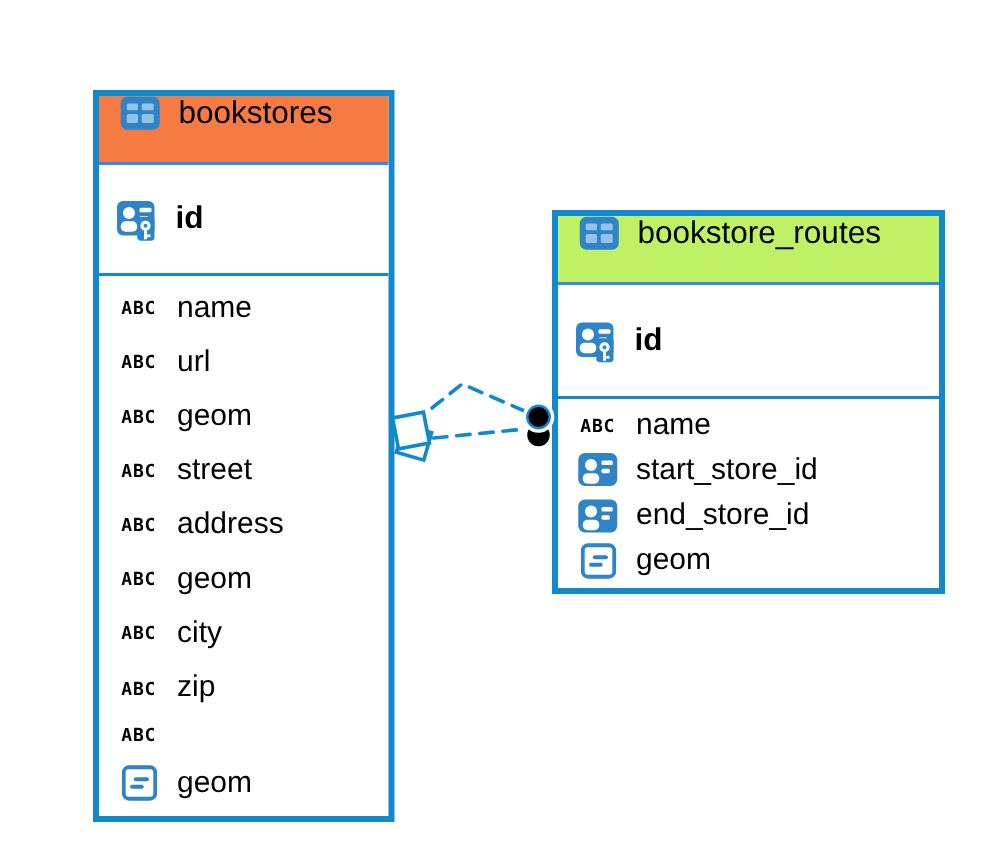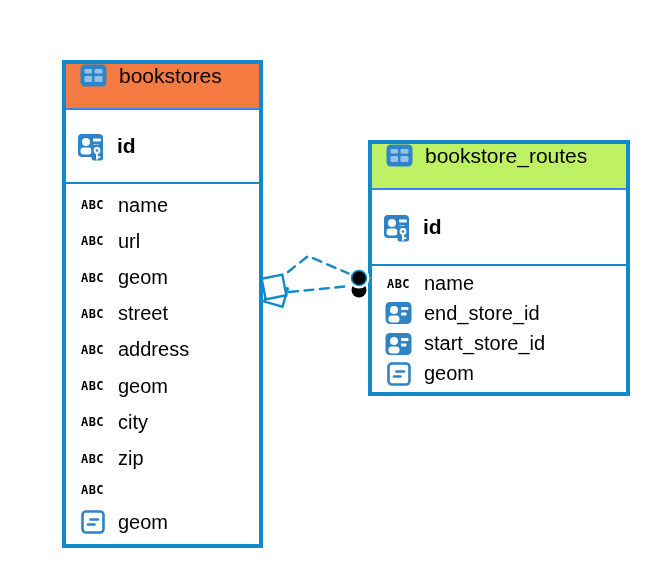--- a/index.html
+++ b/index.html
@@ -219,33 +219,33 @@
       <div class="col-row">
         <span class="icn">
           <svg width="27" height="24" viewBox="0 0 27 24">
             <rect x="0.5" y="1" width="26" height="22" rx="4.5" fill="#2E84C6"></rect>
             <circle cx="9" cy="9" r="4" fill="#fff"></circle>
             <rect x="3.5" y="14.5" width="11" height="7" rx="3.2" fill="#fff"></rect>
             <rect x="16" y="6" width="7.5" height="3" rx="1" fill="#fff"></rect>
             <rect x="16" y="11.5" width="5.5" height="3" rx="1" fill="#fff"></rect>
           </svg>
         </span>
-        <span class="lbl">end_store_id</span>
+        <span class="lbl">start_store_id</span>
       </div>
       <div class="col-row">
         <span class="icn">
           <svg width="27" height="24" viewBox="0 0 27 24">
             <rect x="0.5" y="1" width="26" height="22" rx="4.5" fill="#2E84C6"></rect>
             <circle cx="9" cy="9" r="4" fill="#fff"></circle>
             <rect x="3.5" y="14.5" width="11" height="7" rx="3.2" fill="#fff"></rect>
             <rect x="16" y="6" width="7.5" height="3" rx="1" fill="#fff"></rect>
             <rect x="16" y="11.5" width="5.5" height="3" rx="1" fill="#fff"></rect>
           </svg>
         </span>
-        <span class="lbl">start_store_id</span>
+        <span class="lbl">end_store_id</span>
       </div>
       <div class="col-row">
         <span class="icn">
           <svg width="24" height="24" viewBox="0 0 24 24">
             <rect x="1.5" y="1.5" width="21" height="21" rx="3.5" fill="#fff" stroke="#2E84C6" stroke-width="2.6"></rect>
             <line x1="9.5" y1="9.5" x2="17" y2="9.5" stroke="#2E84C6" stroke-width="2.6" stroke-linecap="round"></line>
             <line x1="7" y1="14.5" x2="13.5" y2="14.5" stroke="#2E84C6" stroke-width="2.6" stroke-linecap="round"></line>
           </svg>
         </span>
         <span class="lbl">geom</span>

